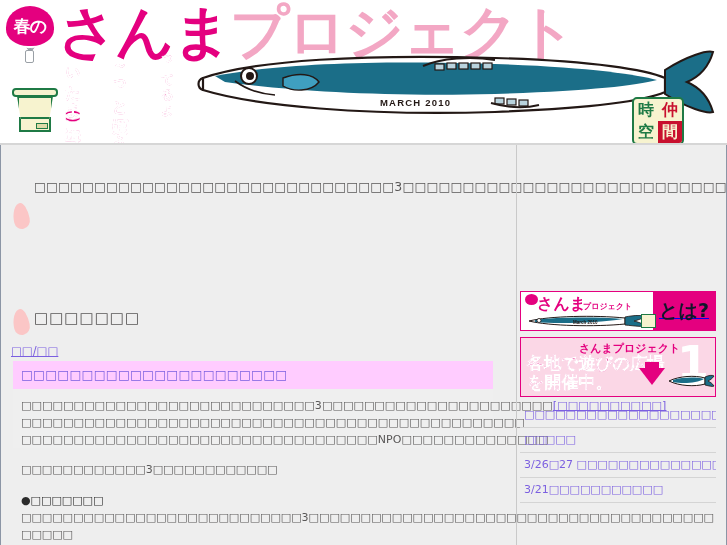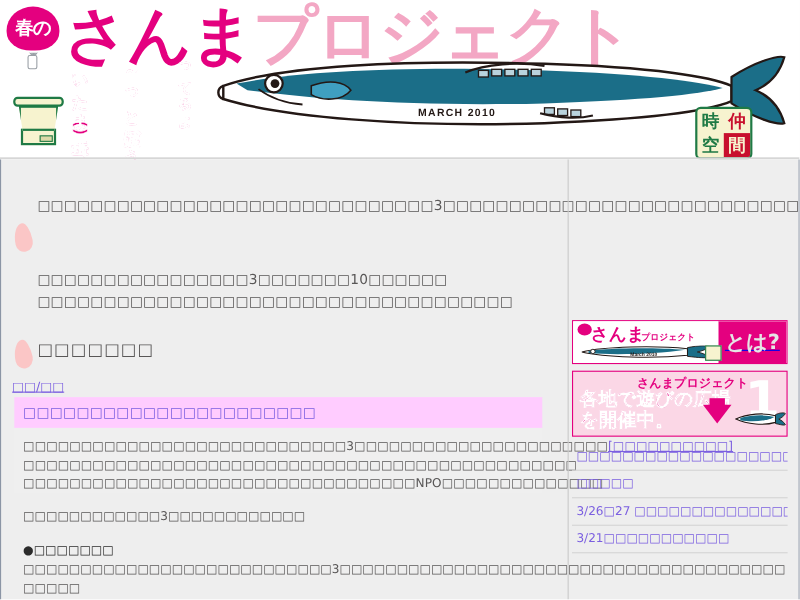--- a/index.html
+++ b/index.html
@@ -273,21 +273,21 @@
     display: flex;
     overflow: hidden;
   }
   .sb-left {
     position: relative;
     flex: 1 1 auto; background: #ffffff;
   }
   .sb-right {
     width: 62px; background: #e4007f;
     display: flex; align-items: center; justify-content: center;
-    color: #e5e5e5; font-size: 19px; font-weight: bold;
+    color: #0f172a; font-size: 19px; font-weight: bold;
     font-family: "DejaVu Sans", sans-serif;
   }
   .sb-sanma {
     position: absolute; left: 16px; top: 2px;
     color: #e4007f; font-size: 16px; font-weight: bold;
     font-family: "DejaVu Sans", sans-serif;
   }
   .sb-proj {
     position: absolute; left: 62px; top: 9px;
     color: #e4007f; font-size: 8px; font-weight: bold;
@@ -445,21 +445,20 @@
   </div>
 
   <div class="content-wrap">
 
     <div class="main-col">
 
       <div class="petal petal-1"></div>
       <div class="petal petal-2"></div>
 
       <div class="para para-1">□□□□□□□□□□□□□□□□□□□□□□□□□□□□□□3□□□□□□□□□□□□□□□□□□□□□□□□□□□□□□□□□□□□□□□□□□□□□□□□□□□□□□□□□□□□□□□□□□□□□□□□□□□□□□□□□□□□□□</div>
-      <div class="para para-2">□□□□□□□□□□□□□□□□3□□□□□□□10□□□□□□ □□□□□□□□□□□□□□□□□□□□□□□□□□□□□□□□□□□□</div>
 
       <div class="section-head">□□□□□□□</div>
 
       <a class="crumb" href="#">□□/□□</a>
 
       <div class="card">
         <div class="card-title">□□□□□□□□□□□□□□□□□□□□□□</div>
         <div class="card-body">
           <div class="row-flex">
             <span>□□□□□□□□□□□□□□□□□□□□□□□□□□□□3□□□□□□□□□□□□□□□□□□□□□□</span>

